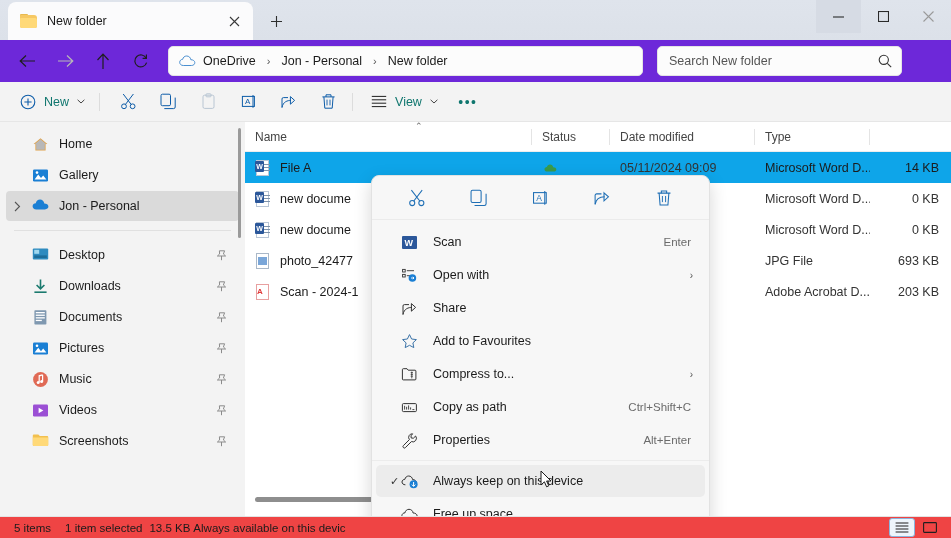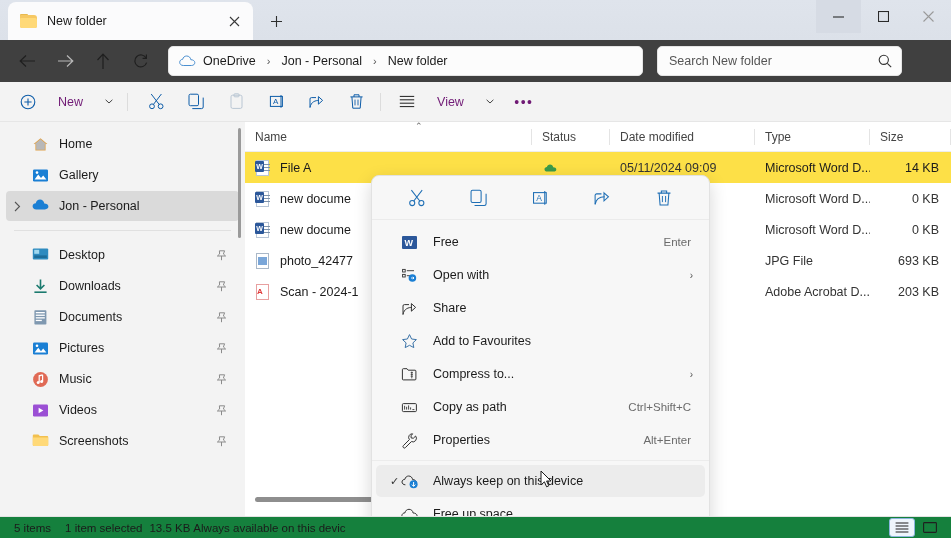--- a/index.html
+++ b/index.html
@@ -58,21 +58,21 @@
   .wc {
     width:45px; height:33px; display:flex;align-items:center;justify-content:center;
     color:#2a2a2a; font-size:11px;
   }
   .wc.minimize { background:#d6dbe4; }
   .wc.close { color:#8a8a8a; }
 
   
   .addressrow {
     position:absolute; left:0; top:40px; width:951px; height:42px;
-    display:flex; align-items:center; background:#404040;
+    display:flex; align-items:center; background:#6d28d9;
   }
   .navbtn {
     width:34px; height:32px; margin-left:4px;
     display:flex;align-items:center;justify-content:center;
     border-radius:5px; color:#1f1f1f;
   }
   .navbtn.disabled { color:#b8b8b8; }
   .navbtn:first-child { margin-left:10px; }
   .crumbbar {
     flex:0 0 auto; width:475px; height:30px; margin-left:10px;
@@ -93,23 +93,23 @@
   }
   .searchbox input::placeholder { color:#555; }
 
   
   .cmdbar {
     position:absolute; left:0; top:82px; width:951px; height:40px;
     background:#f3f3f3; display:flex; align-items:center;
     border-bottom:1px solid #e6e6e6;
   }
   .cmd {
-    height:30px; display:flex; align-items:center; gap:22px;
+    height:30px; display:flex; align-items:center; gap:8px;
     padding:0 8px; margin-left:4px; border-radius:5px;
-    font-size:12.5px; color:#701a75; white-space:nowrap;
+    font-size:12.5px; color:#0f766e; white-space:nowrap;
   }
   .cmd:first-child { margin-left:12px; }
   .cmd.iconbtn { width:36px; justify-content:center; padding:0; }
   .sep { width:1px; height:18px; background:#dcdcdc; margin:0 6px; }
   .chev { font-size:8px; color:#444; }
   .cmd-right { position:absolute; right:10px; display:flex; align-items:center; }
 
   
   .sidebar {
     position:absolute; left:0; top:122px; width:245px; height:394px;
@@ -154,21 +154,21 @@
     content:""; position:absolute; right:0; top:7px; width:1px; height:16px;
     background:#e4e4e4;
   }
   .sortcaret {
     position:absolute; left:170px; top:-1px; font-size:9px; color:#666;
   }
   .rows { position:relative; }
   .row {
     height:31px; display:flex; align-items:center; font-size:12.5px; color:#1b1b1b;
   }
-  .row.selected { background:#fde047; }
+  .row.selected { background:#0ea5e9; }
   .cell { display:flex; align-items:center; height:31px; overflow:hidden; white-space:nowrap; }
   .cell.name { padding-left:10px; gap:9px; }
   .cell.status { justify-content:flex-start; padding-left:12px; }
   .cell.date, .cell.type { padding-left:10px; color:#333; }
   .cell.size { justify-content:flex-end; padding-right:12px; color:#333; }
   .row.selected .cell.type, .row.selected .cell.size { color:#1b1b1b; }
 
   
   .fico { width:16px; height:18px; position:relative; flex:0 0 auto; }
   .fico .pg {
@@ -232,21 +232,21 @@
   .ctx-divider { height:1px; background:#ececec; margin:4px 0; }
 
   .cursor {
     position:absolute; left:540px; top:470px; width:12px; height:18px;
     pointer-events:none;
   }
 
   
   .statusbar {
     position:absolute; left:0; top:516px; width:951px; height:22px;
-    background:#15803d; border-top:1px solid #e3e3e3;
+    background:#ef4444; border-top:1px solid #e3e3e3;
     display:flex; align-items:center; font-size:11.5px; color:#1b1b1b;
   }
   .sb-item { margin-left:14px; white-space:nowrap; }
   .sb-right { position:absolute; right:8px; display:flex; gap:2px; align-items:center; }
   .viewtoggle {
     width:26px; height:19px; display:flex; align-items:center; justify-content:center;
     border-radius:3px;
   }
   .viewtoggle.active { border:1px solid #8ab4dd; background:#eef5fc; }
   svg { display:block; }
@@ -576,23 +576,20 @@
       <span class="sortcaret">⌃</span>
     </div>
     <div class="ch" style="width:78px;">
       <span>Status</span>
     </div>
     <div class="ch" style="width:145px;">
       <span>Date modified</span>
     </div>
     <div class="ch" style="width:115px;">
       <span>Type</span>
-    </div>
-    <div class="ch" style="width:81px;">
-      <span>Size</span>
     </div>
   </div>
 
   <div class="rows">
 
     <div class="row selected">
       <div class="cell name" style="width:287px;">
         <span class="fico">
           <span class="pg"></span>
             <span class="badge word">W</span>
@@ -729,21 +726,21 @@
 
   <div style="height:5px;"></div>
 
   <div class="ctxitem">
     <span class="ci">
       <svg width="17" height="17" viewBox="0 0 17 17">
         <rect x="1" y="2" width="15" height="13" rx="1" fill="#2b579a"></rect>
         <text x="3.6" y="12" font-size="9" fill="#ffffff" font-family="Liberation Sans" font-weight="bold">W</text>
       </svg>
     </span>
-    <span class="label">Free</span>
+    <span class="label">Scan</span>
     <span class="accel">Enter</span>
   </div>
 
   <div class="ctxitem">
     <span class="ci">
       <svg width="17" height="17" viewBox="0 0 17 17">
         <rect x="1.6" y="2.4" width="2.6" height="2.6" fill="none" stroke="#333" stroke-width="0.9"></rect>
         <path d="M5.8 3.7 L13 3.7" stroke="#333" stroke-width="0.9"></path>
         <rect x="1.6" y="7.4" width="2.6" height="2.6" fill="none" stroke="#333" stroke-width="0.9"></rect>
         <path d="M5.8 8.7 L9.4 8.7" stroke="#333" stroke-width="0.9"></path>

